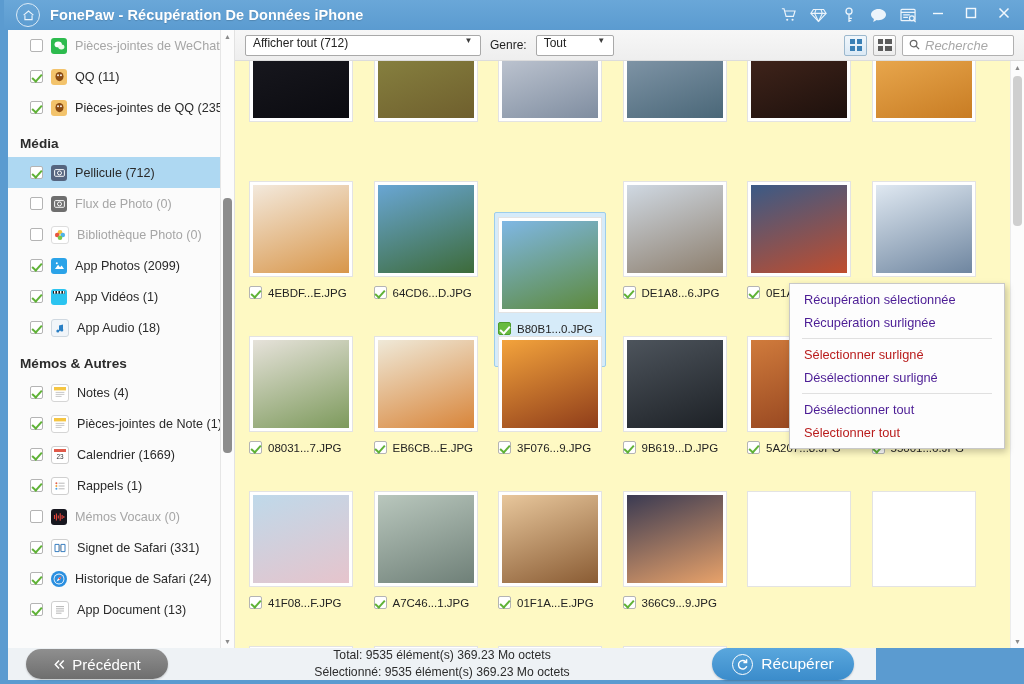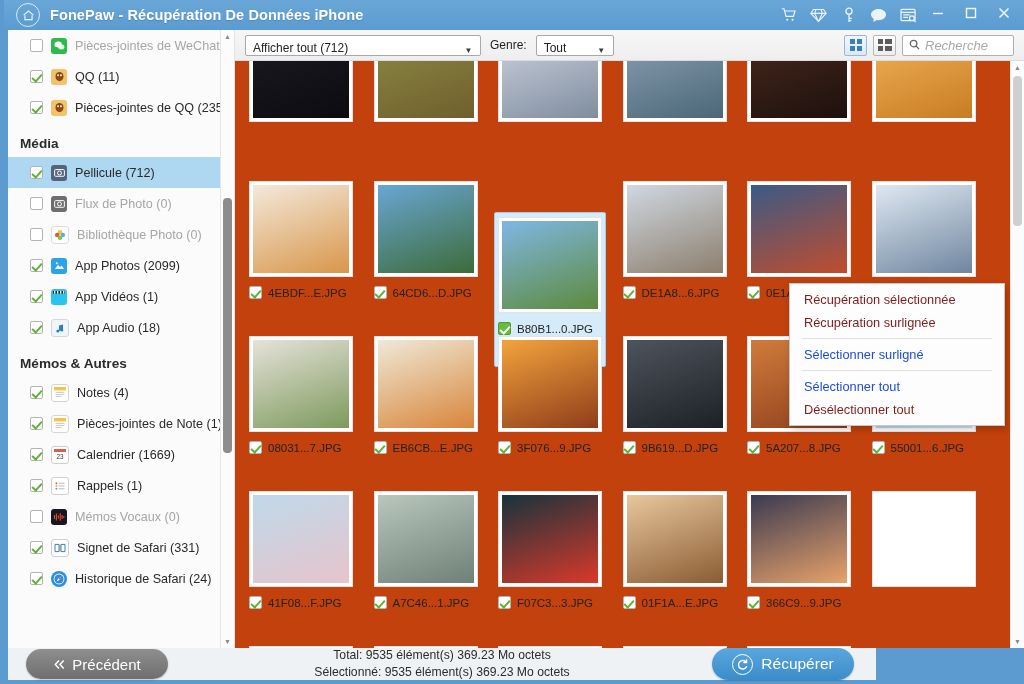--- a/index.html
+++ b/index.html
@@ -98,21 +98,21 @@
   .content{flex:1;height:618px;position:relative;background:#fdfdfd;}
 
   .toolbar{
     height:31px;width:100%;box-sizing:border-box;
     background:linear-gradient(#f7f7f7,#eeeeee);
     border-bottom:1px solid #dcdcdc;
     display:flex;align-items:center;padding:0 10px;gap:9px;
   }
   .combo{
     height:21px;background:#fff;border:1px solid #a9a9a9;border-radius:2px;
-    display:flex;align-items:flex-end;padding:0 4px 0 7px;font-size:12px;color:#222;
+    display:flex;align-items:flex-start;padding:0 4px 0 7px;font-size:12px;color:#222;
     box-sizing:border-box;position:relative;
   }
   .combo .cval{flex:1;white-space:nowrap;}
   .combo .carr{
     width:15px;display:flex;align-items:center;justify-content:center;
     color:#3b3b3b;font-size:8px;
   }
   .combo-all{width:236px;}
   .combo-genre{width:78px;}
   .genre-label{font-size:12px;color:#1e1e1e;}
@@ -129,21 +129,21 @@
   .vg.l4{grid-template-columns:5px 7px;grid-template-rows:repeat(2,5px);}
   .vg.l4 i{background:#5b5b5b;display:block;height:5px;}
   .searchbox{
     width:112px;height:21px;border:1px solid #b0b0b0;border-radius:2px;background:#fff;
     display:flex;align-items:center;padding:0 6px;box-sizing:border-box;gap:5px;
   }
   .searchbox .ph{font-size:13px;color:#a8a8a8;font-style:italic;}
 
   
   .gridwrap{
-    position:absolute;left:0;top:31px;right:13px;bottom:0;overflow:hidden;background:#c2410c;
+    position:absolute;left:0;top:31px;right:13px;bottom:0;overflow:hidden;background:#fef9c3;
   }
   .grid{
     position:absolute;left:0;top:-44px;width:100%;
     display:flex;flex-wrap:wrap;padding:0 4px;box-sizing:border-box;
   }
   .cell{width:124.5px;height:155px;box-sizing:border-box;padding:4px 6px 0 6px;}
   .cell.sel .thumbbox{background:#d6ebf9;border-color:#9dcdea;margin-top:36px;}
   .thumbbox{
     width:112px;height:155px;border:1px solid transparent;border-radius:2px;
     box-sizing:border-box;padding-top:4px;
@@ -168,23 +168,23 @@
 
   
   .ctxmenu{
     position:absolute;left:554px;top:253px;width:214px;
     background:#fdfdfd;border:1px solid #c8c8c8;
     box-shadow:2px 3px 7px rgba(0,0,0,.22);
     padding:4px 0;z-index:40;
   }
   .ctxitem{
     height:23px;display:flex;align-items:center;padding-left:14px;
-    font-size:12.8px;color:#7f1d1d;white-space:nowrap;
-  }
-  .ctxitem.disabled{color:#1d4ed8;}
+    font-size:12.8px;color:#4c1d95;white-space:nowrap;
+  }
+  .ctxitem.disabled{color:#b91c1c;}
   .ctxsep{height:1px;background:#e0e0e0;margin:4px 12px;}
 
   
   .bottombar{
     position:absolute;left:4px;top:648px;width:868px;height:32px;
     background:#eef2f5;display:flex;align-items:center;
   }
   .btn-prev{
     margin-left:18px;width:142px;height:30px;border-radius:16px;
     background:linear-gradient(#8f8f8f,#6e6e6e);color:#fff;
@@ -456,20 +456,29 @@
             <svg width="12" height="12" viewBox="0 0 12 12">
                 <circle cx="6" cy="6" r="5.4" fill="#fff"></circle>
                 <circle cx="6" cy="6" r="4.6" fill="#2a8fe0"></circle>
                 <path d="M8.4 3.6 5.2 5.2 3.6 8.4 6.8 6.8z" fill="#fff"></path>
                 <path d="M8.4 3.6 6.8 6.8 5.2 5.2z" fill="#e8453c"></path>
               </svg>
           </span>
           <span class="side-label">Historique de Safari (24)</span>
         </div>
 
+        <div class="side-row">
+          <span class="cb on"></span>
+          <span class="ico" style="background:#fff;border:1px solid #cfcfcf;">
+            <svg width="12" height="12" viewBox="0 0 12 12" stroke="#b5b5b5" stroke-width="1">
+                <path d="M2 2.6h8M2 4.8h8M2 7h8M2 9.2h5.5"></path>
+              </svg>
+          </span>
+          <span class="side-label">App Document (13)</span>
+        </div>
 
       </div>
 
       <div class="side-scroll">
         <div class="arrow">▲</div>
         <div class="side-thumb"></div>
         <div class="arrow" style="position:absolute;bottom:0;width:13px;">▼</div>
       </div>
     </div>
 
@@ -708,31 +717,20 @@
                 </div>
                 <div class="cap">
                   <span class="cb on"></span>
                   <span>A7C46...1.JPG</span>
                 </div>
               </div>
             </div>
             <div class="cell">
               <div class="thumbbox">
                 <div class="thumbframe">
-                  <div class="thumbimg" style="background: linear-gradient(160deg, rgb(22, 51, 61) 0%, rgb(217, 57, 42) 100%);"></div>
-                </div>
-                <div class="cap">
-                  <span class="cb on"></span>
-                  <span>F07C3...3.JPG</span>
-                </div>
-              </div>
-            </div>
-            <div class="cell">
-              <div class="thumbbox">
-                <div class="thumbframe">
                   <div class="thumbimg" style="background: linear-gradient(160deg, rgb(232, 199, 156) 0%, rgb(138, 92, 52) 100%);"></div>
                 </div>
                 <div class="cap">
                   <span class="cb on"></span>
                   <span>01F1A...E.JPG</span>
                 </div>
               </div>
             </div>
             <div class="cell">
               <div class="thumbbox">
@@ -782,23 +780,24 @@
         <div class="arrow">▲</div>
         <div class="content-thumb"></div>
         <div class="arrow" style="position:absolute;bottom:0;width:13px;">▼</div>
       </div>
 
       <div class="ctxmenu" id="ctx-root">
           <div class="ctxitem">Récupération sélectionnée</div>
           <div class="ctxitem">Récupération surlignée</div>
           <div class="ctxsep"></div>
           <div class="ctxitem disabled">Sélectionner surligné</div>
+          <div class="ctxitem">Désélectionner surligné</div>
           <div class="ctxsep"></div>
+          <div class="ctxitem">Désélectionner tout</div>
           <div class="ctxitem disabled">Sélectionner tout</div>
-          <div class="ctxitem">Désélectionner tout</div>
         </div>
 
     </div>
   </div>
 
   <div class="bottombar">
     <div class="btn-prev">
       <span>
         <svg width="13" height="11" viewBox="0 0 14 12" stroke="#fff" stroke-width="1.6" fill="none">
             <path d="M6.5 1.6 2.4 6l4.1 4.4M11.6 1.6 7.5 6l4.1 4.4"></path>

